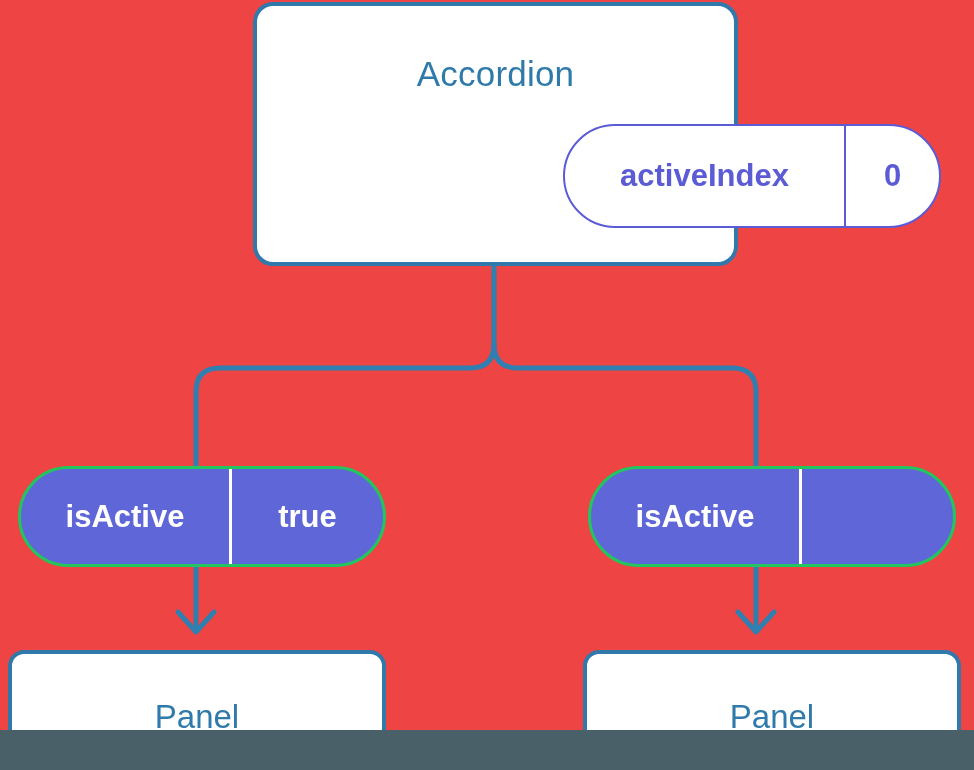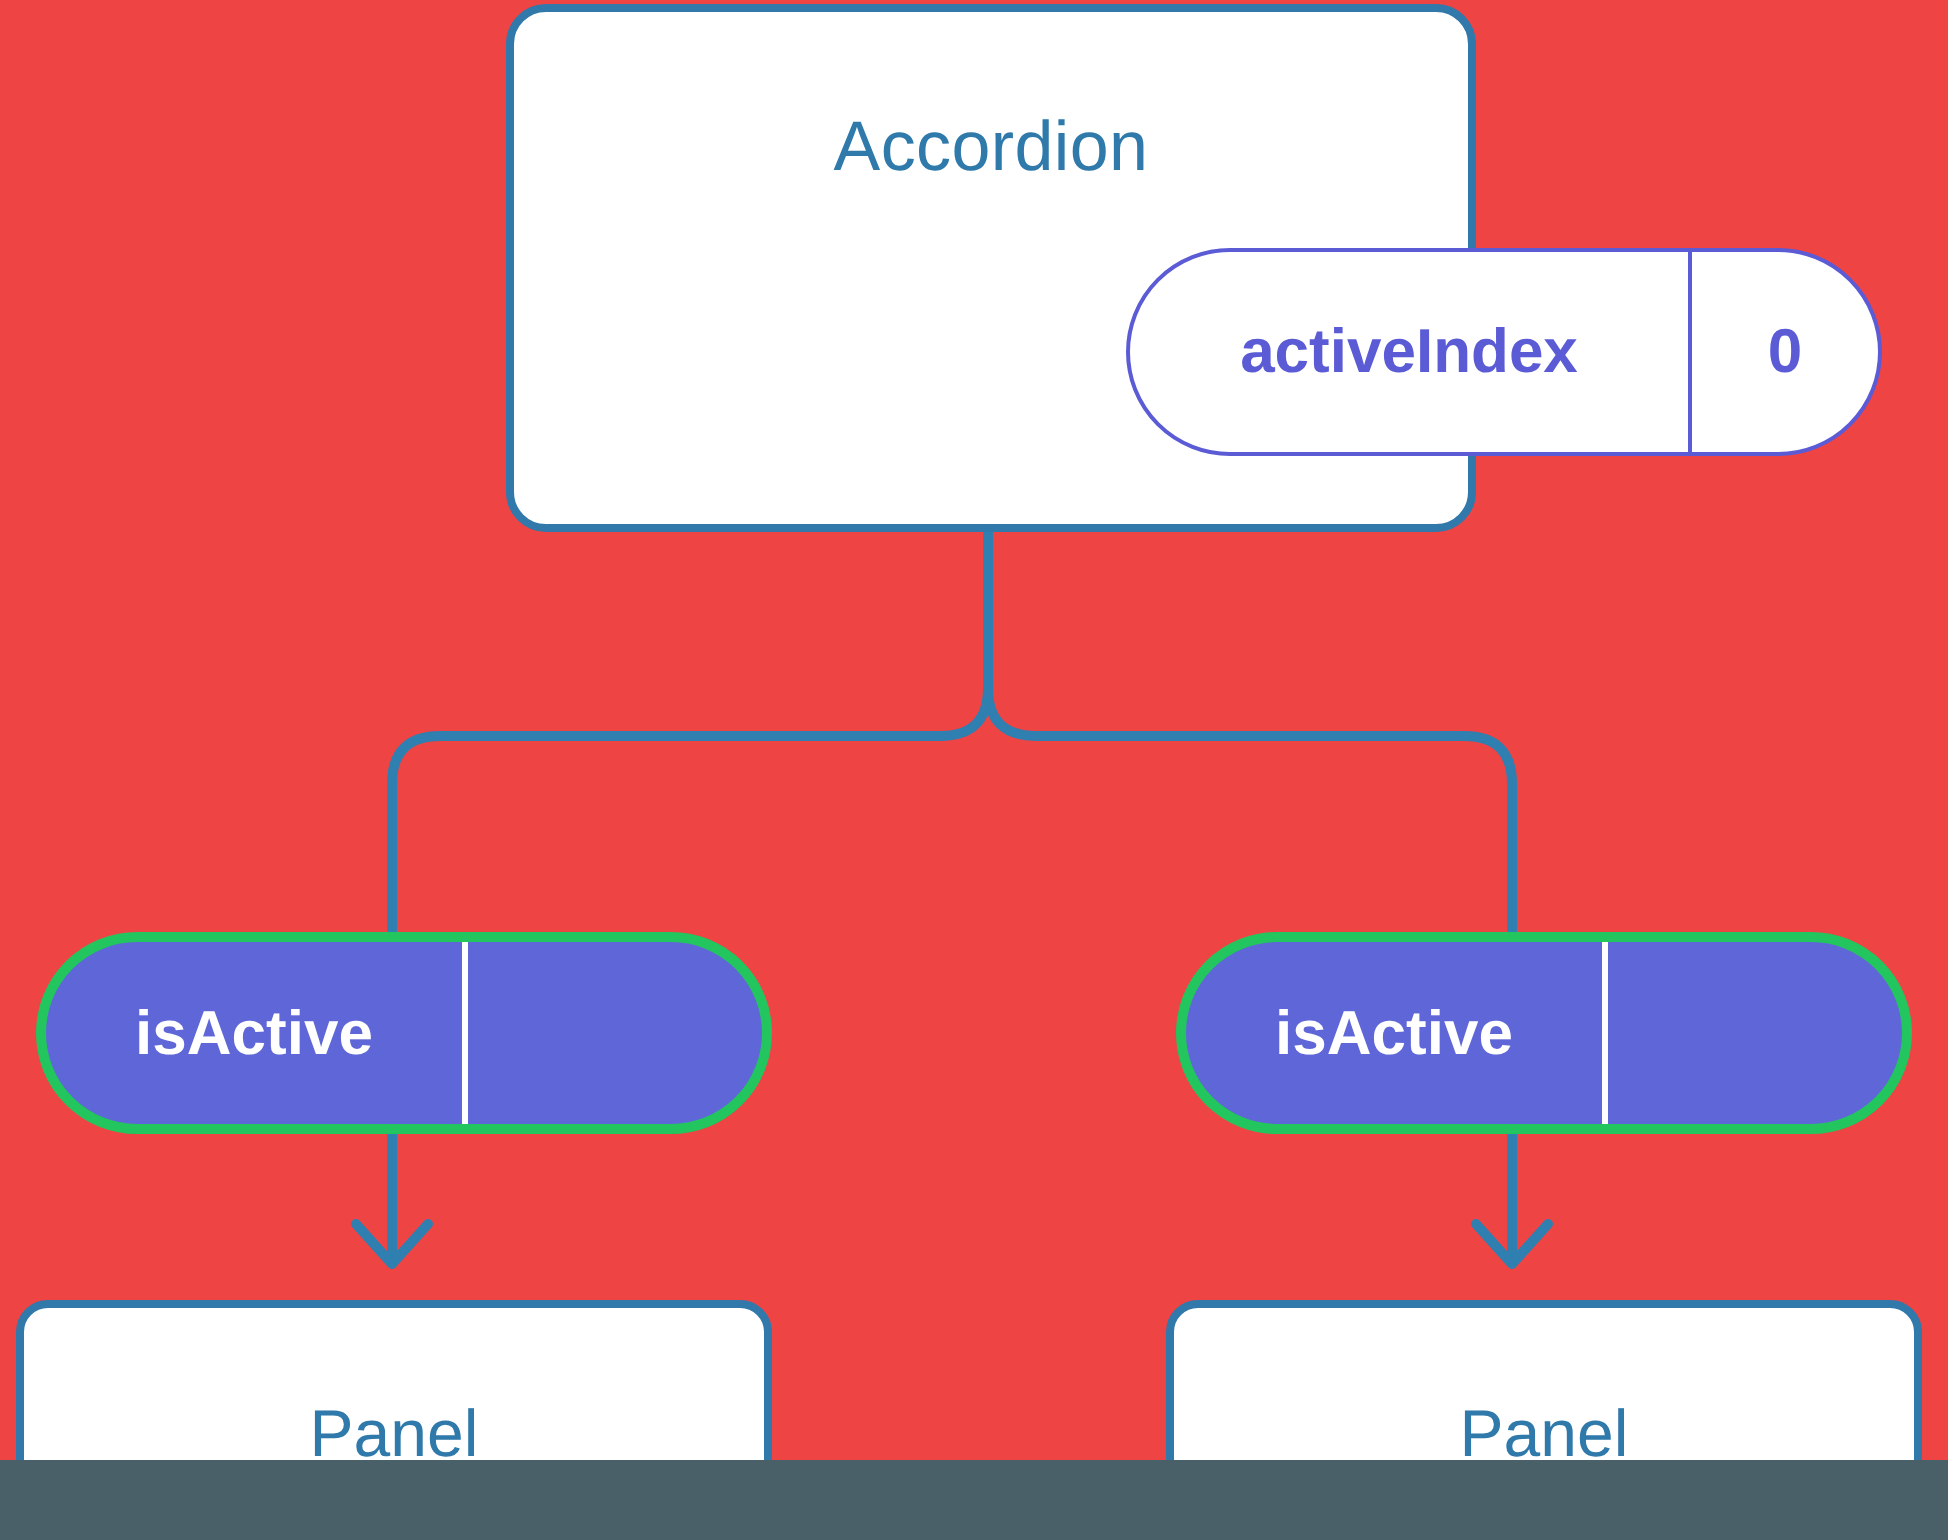--- a/index.html
+++ b/index.html
@@ -90,21 +90,21 @@
     width: 281px;
     border-right: 2px solid #5b5bd6;
   }
   #accordion-state .seg.val {
     flex: 1;
   }
 
   
   .pill.filled {
     background: #5f67d8;
-    border: 5px solid #22c55e;
+    border: 3px solid #22c55e;
   }
   .pill.filled .seg {
     color: #ffffff;
   }
   .pill.filled .seg.key {
     border-right: 3px solid #ffffff;
   }
   #pill-left {
     left: 18px;
     top: 466px;
@@ -177,20 +177,21 @@
     <div id="accordion-title">Accordion</div>
 
     <div class="pill" id="accordion-state">
       <div class="seg key">activeIndex</div>
       <div class="seg val">0</div>
     </div>
   </div>
 
   <div class="pill filled" id="pill-left">
     <div class="seg key">isActive</div>
+    <div class="seg val">true</div>
   </div>
 
   <div class="pill filled" id="pill-right">
     <div class="seg key">isActive</div>
   </div>
 
   <div class="panel-card" id="panel-left">
     <div class="panel-label">Panel</div>
   </div>
 

